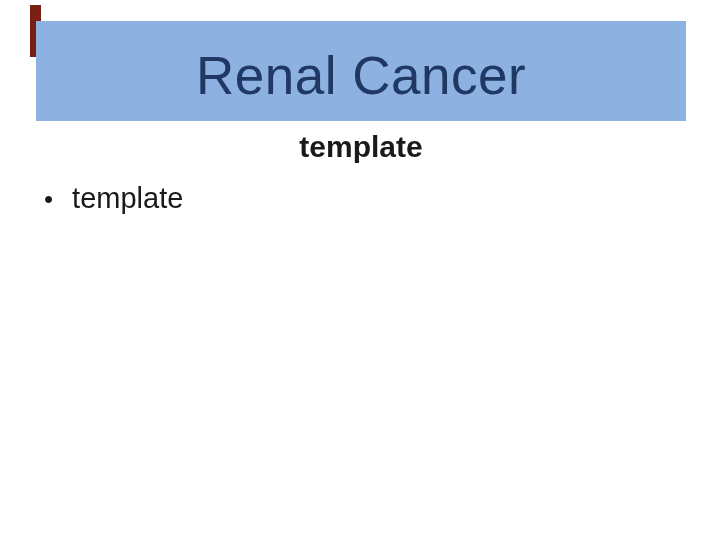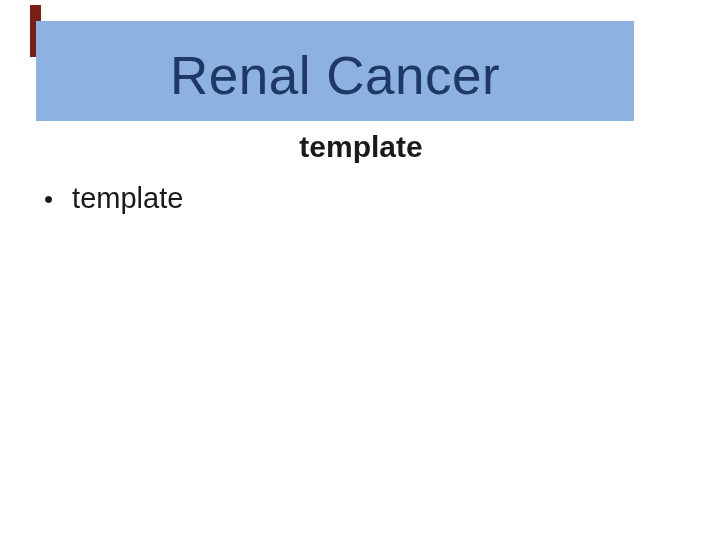--- a/index.html
+++ b/index.html
@@ -20,21 +20,21 @@
     left: 30px;
     top: 5px;
     width: 11px;
     height: 52px;
     background: var(--accent-bar, #7A1F14);
   }
   .banner {
     position: absolute;
     left: 36px;
     top: 21px;
-    width: 598px;
+    width: 650px;
     height: 100px;
     background: var(--banner-bg, #8DB2E2);
     display: flex;
     align-items: center;
     justify-content: center;
   }
   .banner .title {
     margin: 0;
     padding-top: 9px;
     font-size: 53px;

